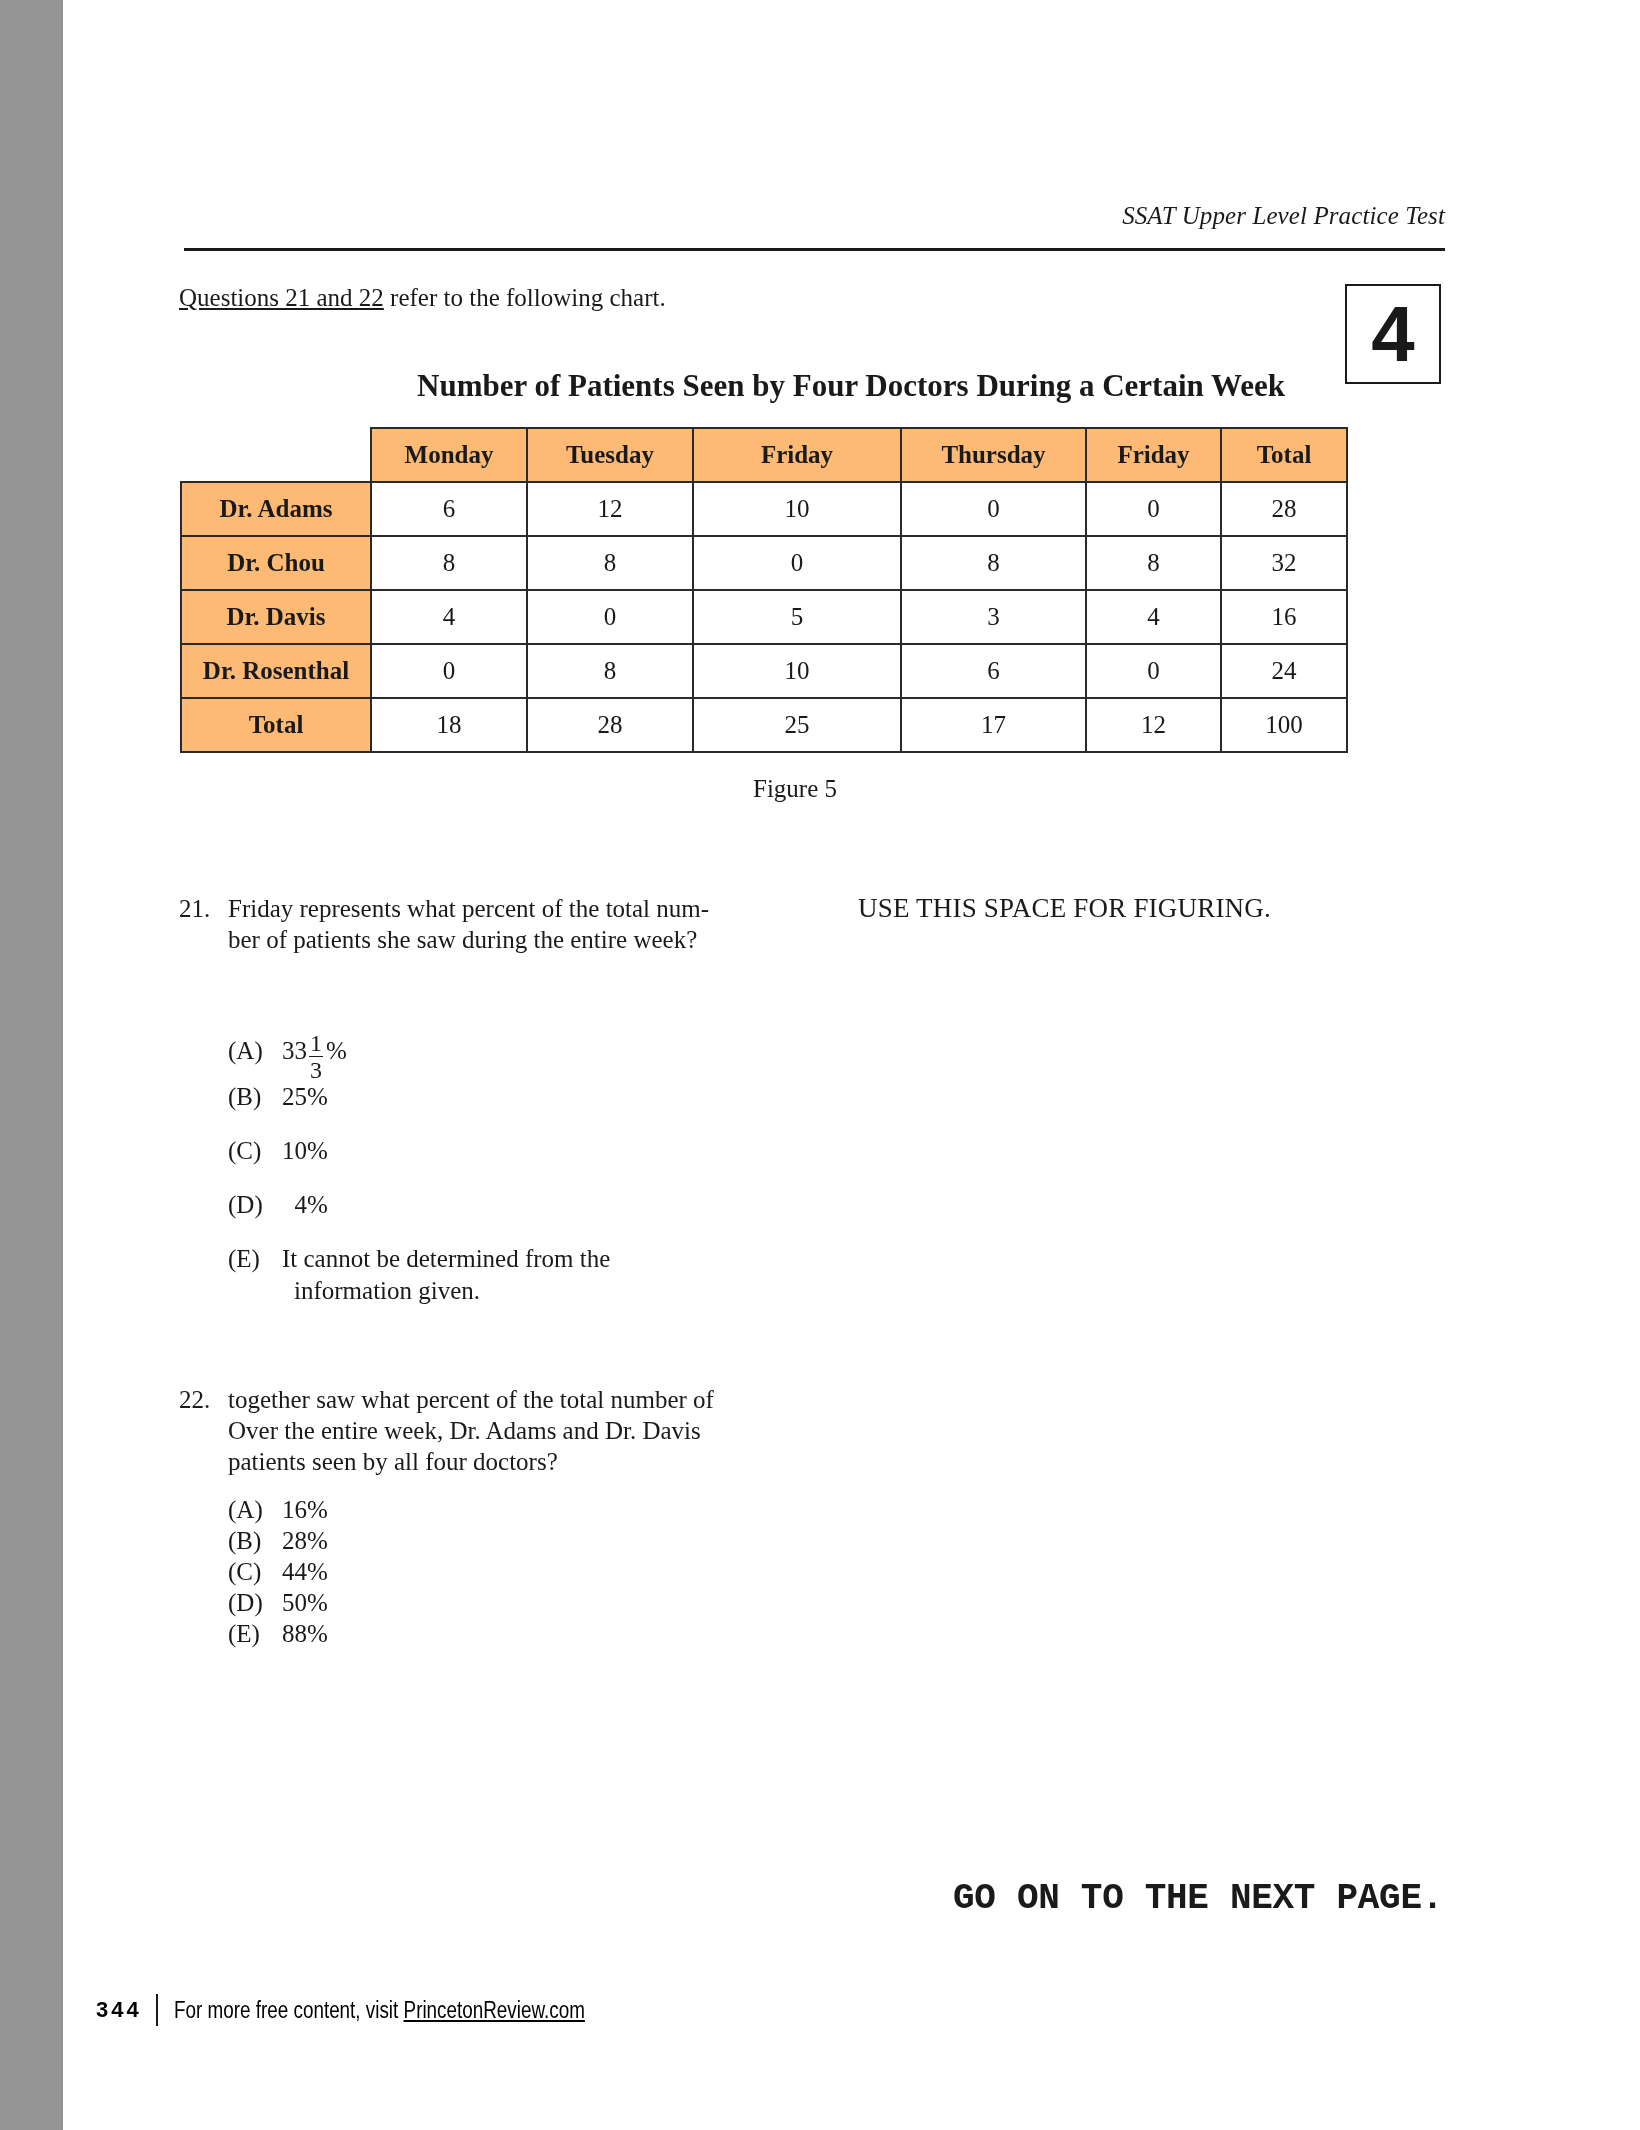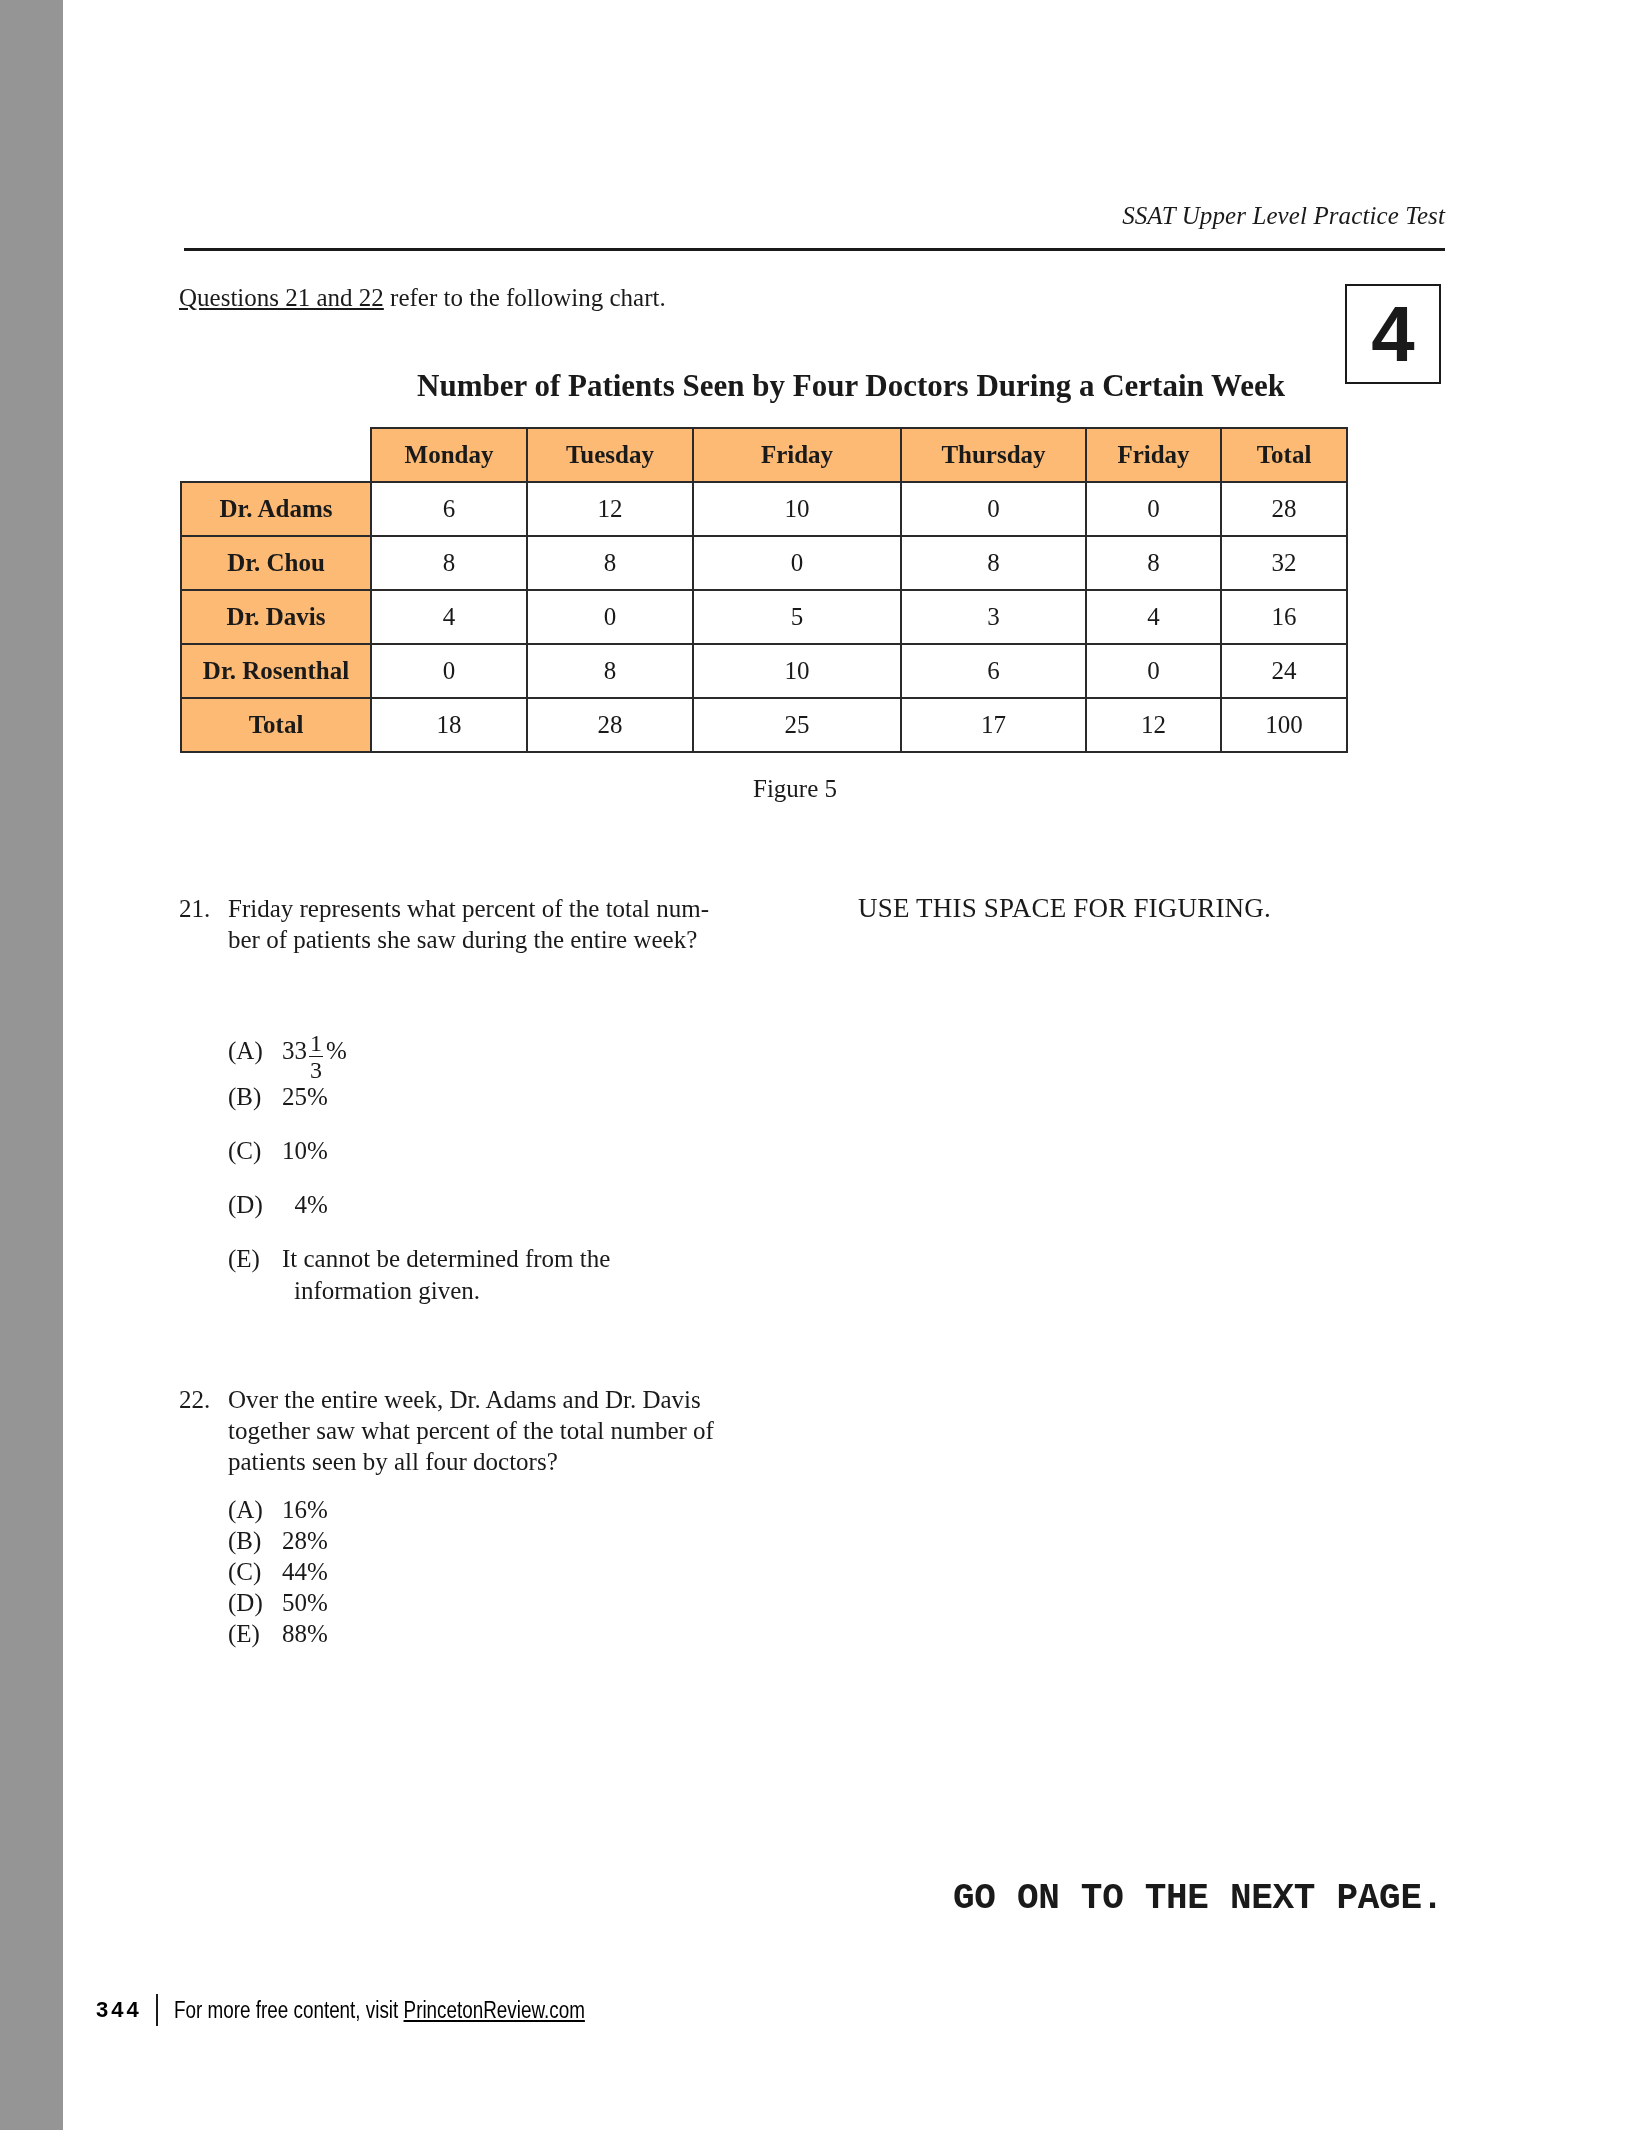--- a/index.html
+++ b/index.html
@@ -161,22 +161,22 @@
   <span class="lbl">(D)</span><span class="val" style="white-space:pre;">  4%</span>
 </div>
 <div class="choice" style="top:1243px;">
   <span class="lbl">(E)</span><span class="val">It cannot be determined from the</span>
   <span class="wrap">information given.</span>
 </div>
 
 <div class="q" style="top:1384px;">
   <span class="num">22.</span>
   <div class="stem">
+    <div>together saw what percent of the total number of</div>
     <div>Over the entire week, Dr. Adams and Dr. Davis</div>
-    <div>together saw what percent of the total number of</div>
     <div>patients seen by all four doctors?</div>
   </div>
 </div>
 <div class="choice" style="top:1494px;">
   <span class="lbl">(A)</span><span class="val">16%</span>
 </div>
 <div class="choice" style="top:1525px;">
   <span class="lbl">(B)</span><span class="val">28%</span>
 </div>
 <div class="choice" style="top:1556px;font-family:Liberation Serif, serif;">

